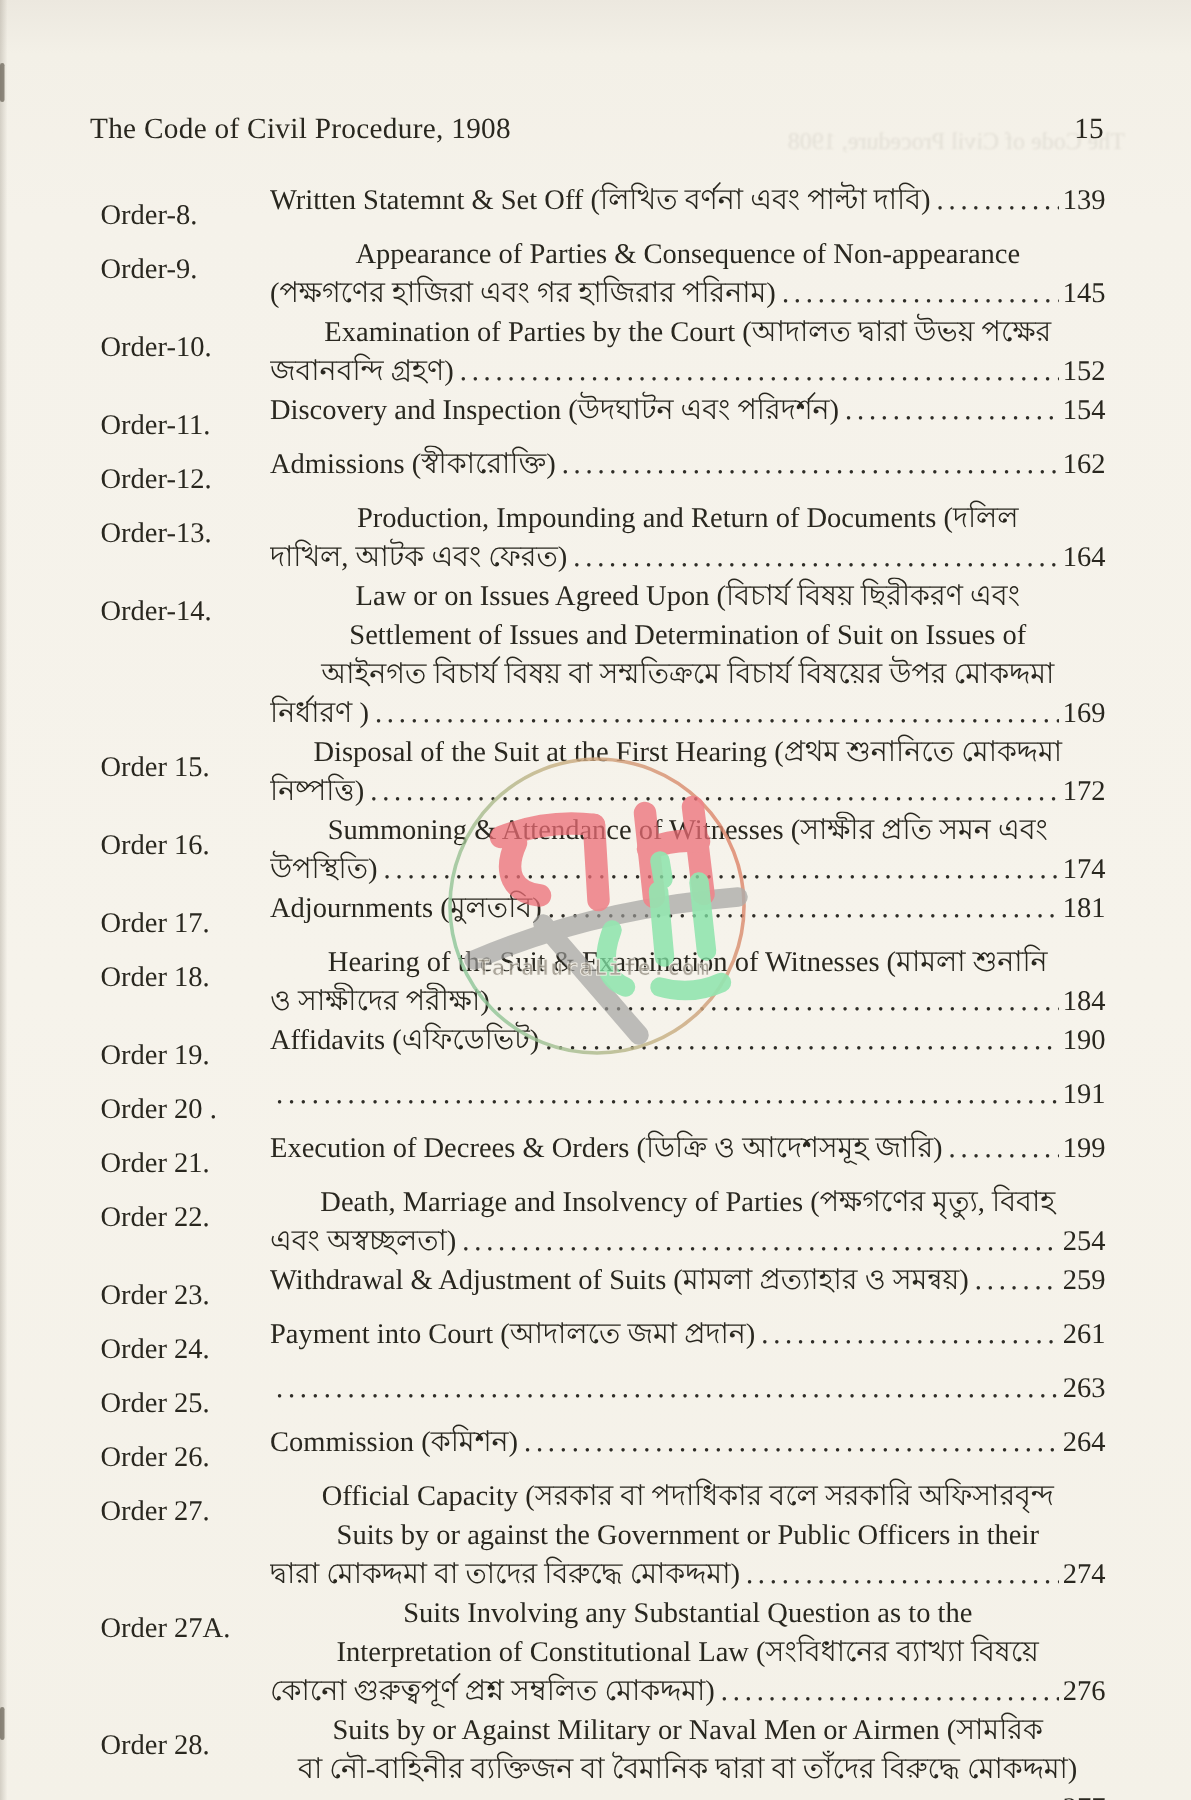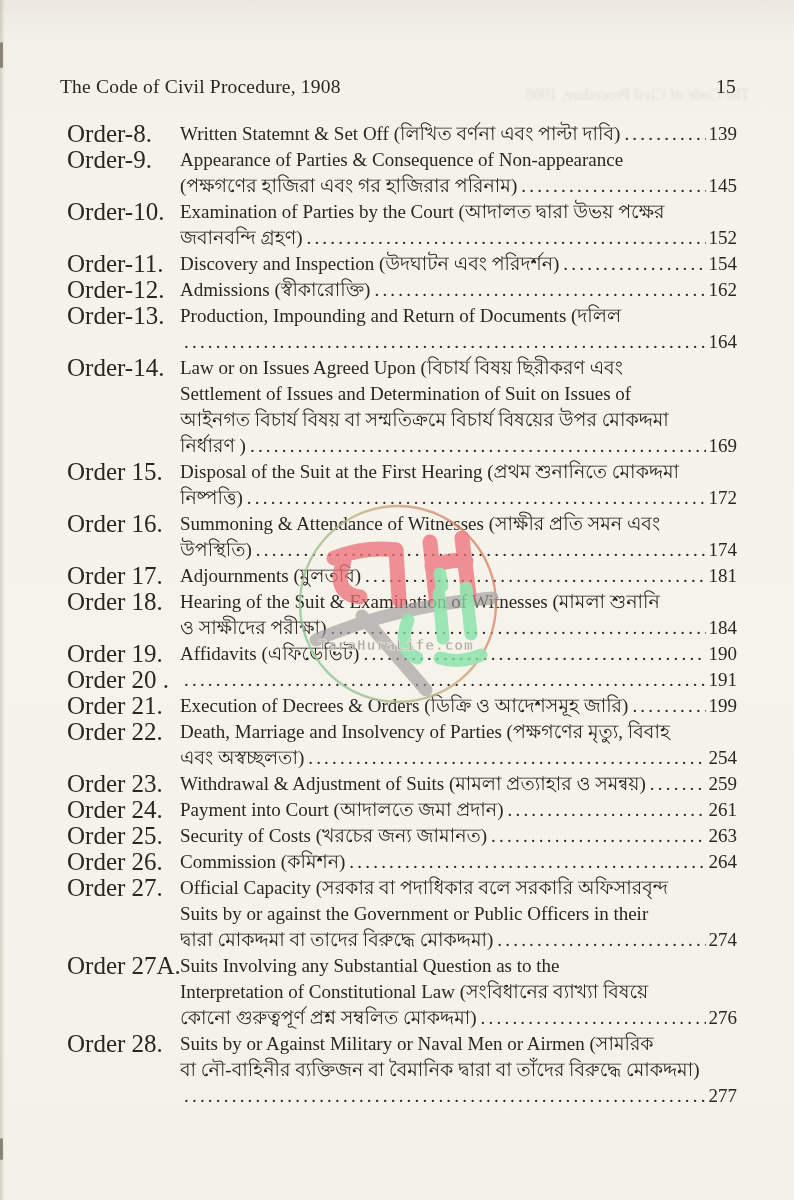--- a/index.html
+++ b/index.html
@@ -29,23 +29,23 @@
   }
   .ghost-header {
     position:absolute; top:86px; left:420px; width:330px;
     font-size:16px; color:rgba(110,98,84,0.12);
     transform:scaleX(-1); filter:blur(0.8px);
     white-space:nowrap; pointer-events:none;
   }
 
   .toc { position:absolute; top:121px; left:67px; right:57px; }
   .entry { display:grid; grid-template-columns:113px 1fr; }
-  .label { font-size:25px; line-height:26px; white-space:nowrap; }
+  .label { font-size:19px; line-height:26px; white-space:nowrap;margin-top:10px; }
   .body  { min-width:0; }
-  .line  { font-size:19px; line-height:26px; white-space:nowrap; overflow:hidden; }
+  .line  { font-size:19px; line-height:26px; white-space:nowrap; overflow:hidden;text-align:center; }
   .lastline { display:flex; align-items:baseline; }
   .ltext { flex:0 1 auto; white-space:nowrap; }
   .dots  {
     flex:1 1 0; min-width:12px; overflow:hidden; white-space:nowrap;
     letter-spacing:3.2px; color:#2f2d27; margin:0 3px 0 4px;
   }
   .pg { flex:0 0 auto; }
 
   .watermark {
     position:absolute; left:290px; top:498px; width:216px; height:216px;
@@ -123,20 +123,21 @@
             <span class="dots">....................................................................................................................................................................................</span>
             <span class="pg">162</span>
           </div>
         </div>
       </div>
       <div class="entry">
         <div class="label">Order-13.</div>
         <div class="body">
           <div class="line">Production, Impounding and Return of Documents (দলিল</div>
           <div class="line lastline">
+            <span class="ltext">দাখিল, আটক এবং ফেরত)</span>
             <span class="dots">....................................................................................................................................................................................</span>
             <span class="pg">164</span>
           </div>
         </div>
       </div>
       <div class="entry">
         <div class="label">Order-14.</div>
         <div class="body">
           <div class="line">Law or on Issues Agreed Upon (বিচার্য বিষয় ছিরীকরণ এবং</div>
           <div class="line">Settlement of Issues and Determination of Suit on Issues of</div>
@@ -248,21 +249,20 @@
             <span class="ltext">Payment into Court (আদালতে জমা প্রদান)</span>
             <span class="dots">....................................................................................................................................................................................</span>
             <span class="pg">261</span>
           </div>
         </div>
       </div>
       <div class="entry">
         <div class="label">Order 25.</div>
         <div class="body">
           <div class="line lastline">
-            <span class="ltext">Security of Costs (খরচের জন্য জামানত)</span>
             <span class="dots">....................................................................................................................................................................................</span>
             <span class="pg">263</span>
           </div>
         </div>
       </div>
       <div class="entry">
         <div class="label">Order 26.</div>
         <div class="body">
           <div class="line lastline">
             <span class="ltext">Commission (কমিশন)</span>

